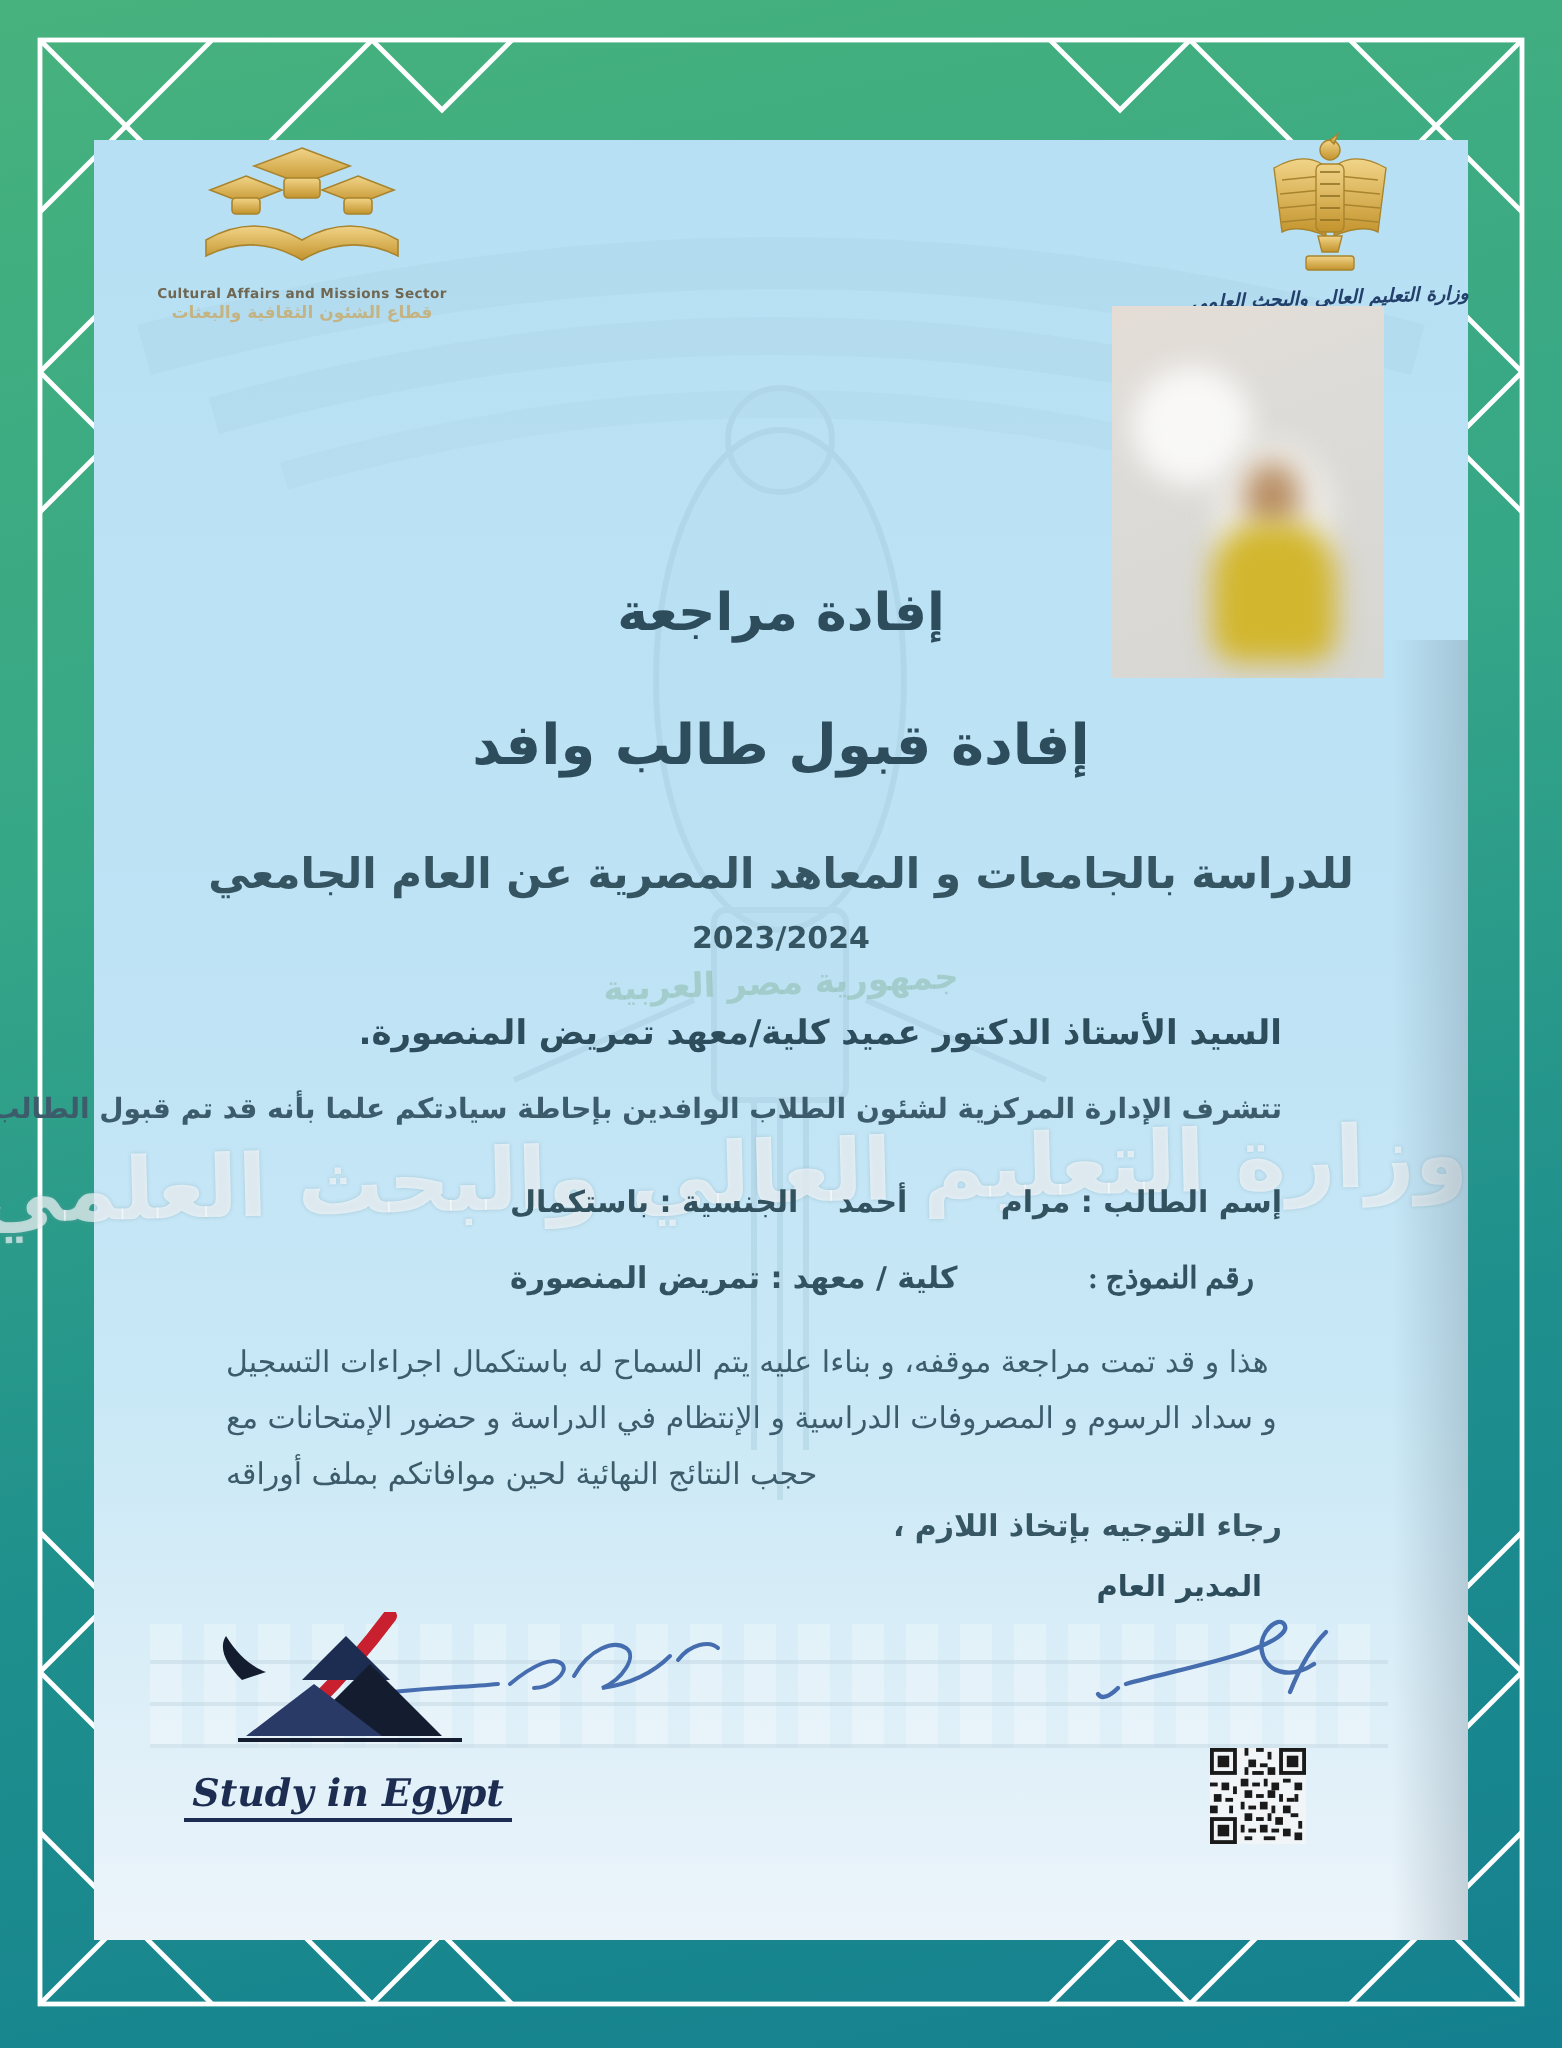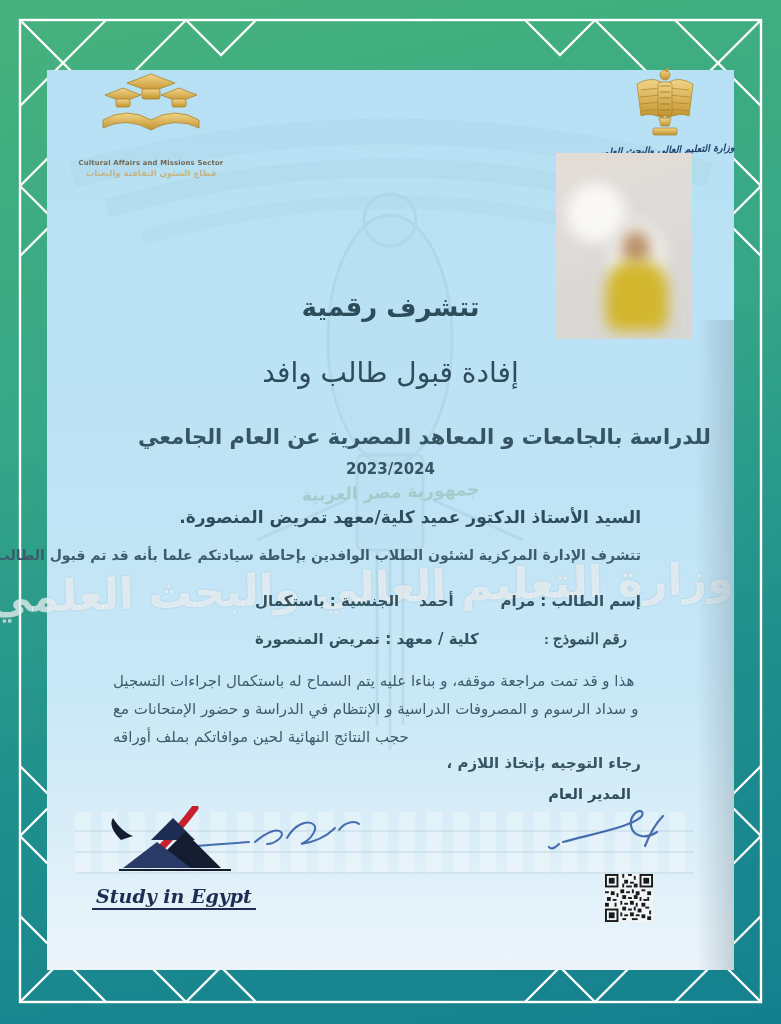--- a/index.html
+++ b/index.html
@@ -26,38 +26,38 @@
     font-size:43px;font-weight:bold;color:rgba(255,255,255,.62);
     text-shadow:0 0 2px rgba(130,160,175,.45);transform:rotate(-1.5deg);pointer-events:none;direction:rtl;
   }
   .wm-egypt{
     position:absolute;top:412px;left:0;width:100%;text-align:center;white-space:nowrap;
     font-size:17px;font-weight:bold;color:rgba(140,185,170,.55);transform:rotate(-2deg);
     pointer-events:none;direction:rtl;
   }
   
   .logo-left{position:absolute;left:14px;top:2px;width:180px;text-align:center;}
-  .logo-left .en{font-size:6.8px;font-weight:bold;color:#6f6752;letter-spacing:.2px;margin-top:17px;text-align:center;}
+  .logo-left .en{font-size:6.8px;font-weight:bold;color:#6f6752;letter-spacing:.2px;margin-top:1px;text-align:center;}
   .logo-left .ar{font-size:8.5px;font-weight:bold;color:#c4b483;direction:rtl;margin-top:1px;}
   .logo-right{position:absolute;left:548px;top:-4px;width:140px;text-align:center;}
   .logo-right .calli{font-size:9.5px;font-weight:bold;font-style:italic;color:#23406b;direction:rtl;margin-top:2px;transform:rotate(-2deg);}
   
   .photo{position:absolute;left:509px;top:83px;width:136px;height:186px;overflow:hidden;
     background:linear-gradient(160deg,#e4ddd6 0%,#dedcd8 30%,#d6d6d2 100%);}
   .photo .blur{position:absolute;filter:blur(7px);}
   .ph-glow{left:10px;top:30px;width:60px;height:60px;border-radius:50%;background:rgba(255,255,255,.8);}
   .ph-hood{left:52px;top:68px;width:58px;height:70px;border-radius:50% 50% 40% 40%;background:#efeeea;}
   .ph-face{left:66px;top:78px;width:28px;height:34px;border-radius:50%;background:#b98f65;}
   .ph-torso{left:50px;top:108px;width:62px;height:70px;border-radius:40% 40% 20% 20%;background:#d2b62e;}
   
   .t{position:absolute;direction:rtl;color:#2e4d5c;}
   .center{left:0;width:100%;text-align:center;}
   .title1{top:222px;font-size:26px;font-weight:bold;}
-  .title2{top:286px;font-size:28px;font-weight:normal;text-align:center;}
-  .desc{top:355px;font-size:21px;font-weight:600;color:#355563;padding-left:34px;}
+  .title2{top:286px;font-size:28px;font-weight:bold;text-align:center;}
+  .desc{top:355px;font-size:21px;font-weight:600;color:#355563;}
   .year{top:390px;font-size:15px;font-weight:600;color:#355563;direction:ltr;}
   .addressee{top:437px;right:93px;font-size:17px;font-weight:bold;}
   .intro{top:477px;right:93px;font-size:14px;font-weight:600;color:#3d5c6b;white-space:nowrap;}
   .frow{font-size:15px;font-weight:bold;color:#33525f;}
   .f-name{top:522px;right:93px;}
   .f-father{top:522px;left:372px;}
   .f-nat{top:522px;left:208px;}
   .f-form{top:560px;right:107px;font-family:Liberation Serif, serif;}
   .f-fac{top:560px;left:208px;}
   .body-par{top:598px;right:93px;left:66px;font-size:15px;line-height:1.85;font-weight:500;
@@ -154,21 +154,21 @@
       <div class="calli">وزارة التعليم العالي والبحث العلمي</div>
     </div>
 
     <div class="photo">
       <div class="blur ph-glow"></div>
       <div class="blur ph-hood"></div>
       <div class="blur ph-face"></div>
       <div class="blur ph-torso"></div>
     </div>
 
-    <div class="t center title1">تتشرف رقمية</div>
+    <div class="t center title1">إفادة مراجعة</div>
     <div class="t center title2">إفادة قبول طالب وافد</div>
     <div class="t center desc">للدراسة بالجامعات و المعاهد المصرية عن العام الجامعي</div>
     <div class="t center year">2023/2024</div>
 
     <div class="t addressee">السيد الأستاذ الدكتور عميد كلية/معهد تمريض المنصورة.</div>
     <div class="t intro">تتشرف الإدارة المركزية لشئون الطلاب الوافدين بإحاطة سيادتكم علما بأنه قد تم قبول الطالب</div>
 
     <div class="t frow f-name">إسم الطالب : مرام</div>
     <div class="t frow f-father">أحمد</div>
     <div class="t frow f-nat">الجنسية : باستكمال</div>

